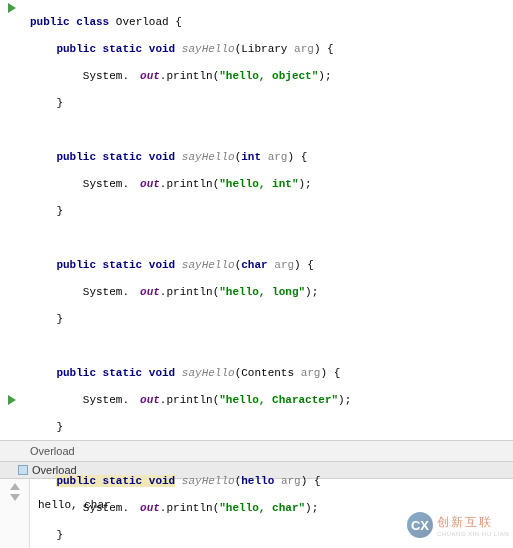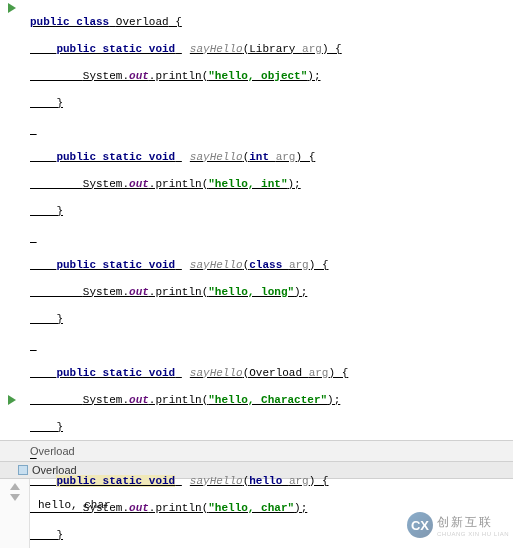--- a/index.html
+++ b/index.html
@@ -33,24 +33,24 @@
       left: 8px;
     }
     .code-area {
       flex: 1;
       padding-top: 2px;
       line-height: 13.5px;
       white-space: pre;
       font-size: 11px;
       background: #ffffff;
     }
-    .line { height: 13.5px; white-space: pre; text-decoration: underline; }
+    .line { height: 13.5px; white-space: pre; }
     .kw { color: #000080; font-weight: bold; }
-    .mth { color: #808080; font-style: italic; margin-left: 8px; }
-    .fld { color: #660e7a; font-style: italic; font-weight: bold;}
+    .mth { color: #808080; font-style: italic; }
+    .fld { color: #660e7a; font-style: italic; font-weight: bold; margin-left: 11px;}
     .str { color: #008000; font-weight: bold; }
     .param { color: #808080; }
     .hl-kw { background: #f0e8b8; color: #000080; font-weight: bold; }
     .breadcrumb {
       background: #f2f2f2;
       border-top: 1px solid #d0d0d0;
       border-bottom: 1px solid #d0d0d0;
       padding: 4px 30px;
       font-size: 11px;
       color: #555;
@@ -117,46 +117,46 @@
       width: 26px; height: 26px;
       border-radius: 50%;
       background: linear-gradient(135deg,#2b6aa0,#1a4570);
       color: #fff;
       display: flex;
       align-items: center;
       justify-content: center;
       font-weight: bold;
       font-size: 13px;
     }
-    .watermark-text { font-size: 12px; color: #404040; letter-spacing: 2px;}
+    .watermark-text { font-size: 12px; color: #c2410c; letter-spacing: 2px;}
     .watermark-sub { font-size: 6px; color: #aaa; letter-spacing: 0.5px;}
   </style>
 </head>
 <body>
 
 <div class="editor">
   <div class="gutter">
     <div class="run-icon" style="top:3px"></div>
     <div class="run-icon" style="top:395px"></div>
   </div>
   <div class="code-area">
 <div class="line"><span class="kw">public class</span> <span>Overload</span> {</div>
 <div class="line">    <span class="kw">public static void</span> <span class="mth">sayHello</span><span>(Library </span><span class="param">arg</span><span>) {</span></div>
 <div class="line">        <span>System.</span><span class="fld">out</span><span>.println(</span><span class="str">"hello, object"</span><span>);</span></div>
 <div class="line">    }</div>
 <div class="line"> </div>
 <div class="line">    <span class="kw">public static void</span> <span class="mth">sayHello</span><span>(</span><span class="kw">int </span><span class="param">arg</span><span>) {</span></div>
 <div class="line">        <span>System.</span><span class="fld">out</span><span>.println(</span><span class="str">"hello, int"</span><span>);</span></div>
 <div class="line">    }</div>
 <div class="line"> </div>
-<div class="line">    <span class="kw">public static void</span> <span class="mth">sayHello</span><span>(</span><span class="kw">class </span><span class="param">arg</span><span>) {</span></div>
+<div class="line">    <span class="kw">public static void</span> <span class="mth">sayHello</span><span>(</span><span class="kw">char </span><span class="param">arg</span><span>) {</span></div>
 <div class="line">        <span>System.</span><span class="fld">out</span><span>.println(</span><span class="str">"hello, long"</span><span>);</span></div>
 <div class="line">    }</div>
 <div class="line"> </div>
-<div class="line">    <span class="kw">public static void</span> <span class="mth">sayHello</span><span>(Overload </span><span class="param">arg</span><span>) {</span></div>
+<div class="line">    <span class="kw">public static void</span> <span class="mth">sayHello</span><span>(Contents </span><span class="param">arg</span><span>) {</span></div>
 <div class="line">        <span>System.</span><span class="fld">out</span><span>.println(</span><span class="str">"hello, Character"</span><span>);</span></div>
 <div class="line">    }</div>
 <div class="line"> </div>
 <div class="line">    <span class="hl-kw">public static void</span> <span class="mth">sayHello</span><span>(</span><span class="kw">hello </span><span class="param">arg</span><span>) {</span></div>
 <div class="line">        <span>System.</span><span class="fld">out</span><span>.println(</span><span class="str">"hello, char"</span><span>);</span></div>
 <div class="line">    }</div>
 
 
 
 

